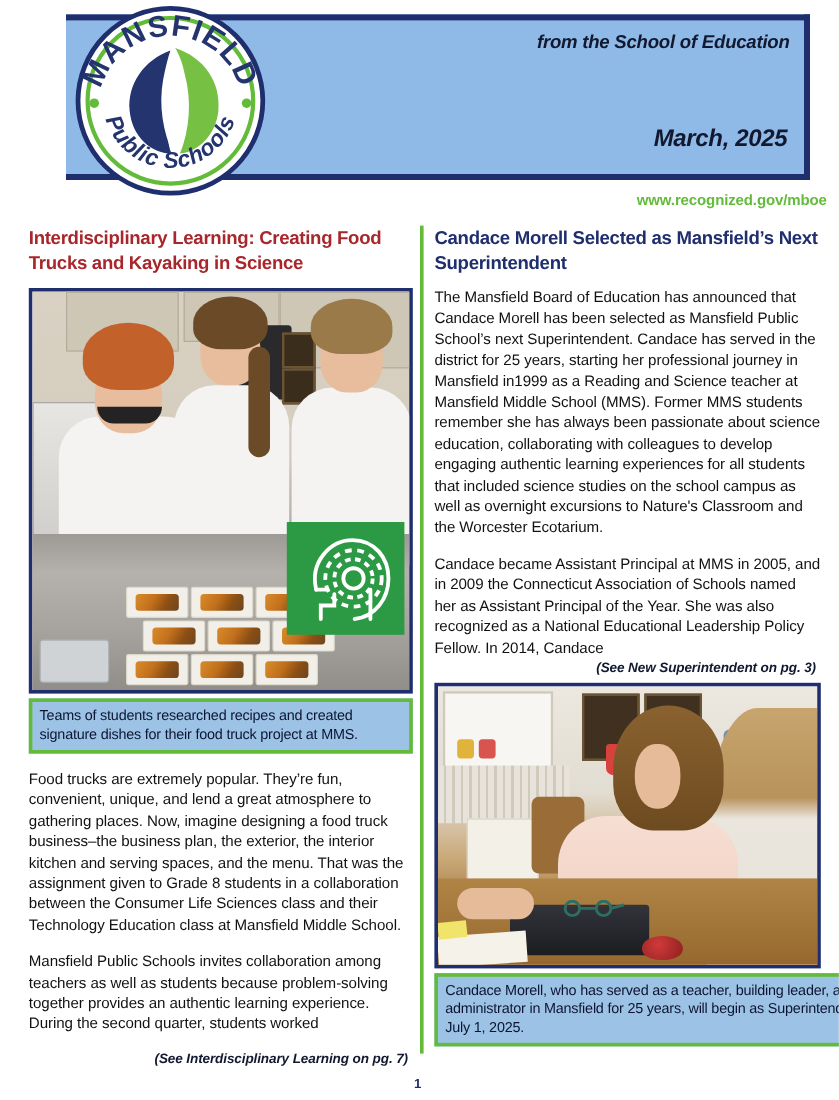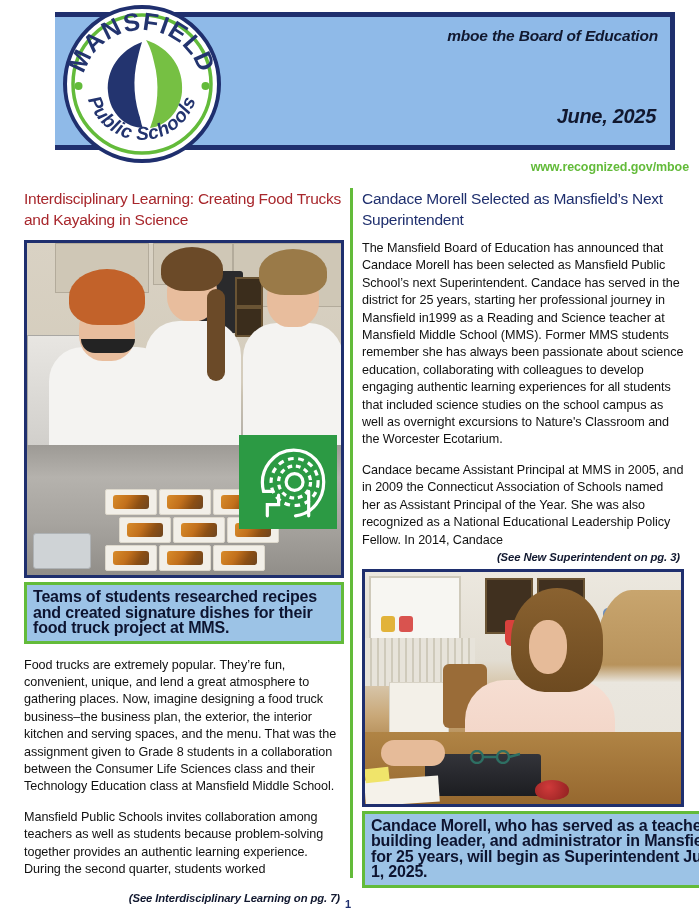--- a/index.html
+++ b/index.html
@@ -92,21 +92,21 @@
     position: absolute;
     left: 350px;
     top: 188px;
     width: 3px;
     height: 690px;
     background: #63bb3a;
   }
 
   .headline {
     font-size: 15.5px;
-    font-weight: normal;
+    font-weight: bold;
     line-height: 21px;
     letter-spacing: -0.25px;
     margin: 0 0 10px 0;
   }
   .headline.red { color: #a8272c; }
   .headline.navy { color: #1f2f6e; }
 
   
   .photo-frame {
     border: 3px solid #1f2f6e;
@@ -262,22 +262,22 @@
   }
 
   
   .caption-box {
     border: 3px solid #63bb3a;
     background: #9cc3e6;
     box-sizing: border-box;
     padding: 4px 6px 5px 6px;
   }
   .caption-text {
-    font-size: 16px;
-    font-weight: bold;
+    font-size: 12px;
+    font-weight: normal;
     line-height: 15.5px;
     color: #0d1430;
     letter-spacing: -0.18px;
     margin: 0;
   }
 
   
   .body-p {
     font-size: 12.6px;
     line-height: 17.4px;
@@ -302,23 +302,23 @@
     font-size: 11px;
     font-weight: bold;
     color: #1f2f6e;
   }
 </style>
 </head>
 <body>
 
 <div class="masthead">
   <div class="masthead-text">
-    <div class="masthead-line">mboe the Board of Education</div>
+    <div class="masthead-line">from the School of Education</div>
   </div>
-  <div class="masthead-date">June, 2025</div>
+  <div class="masthead-date">March, 2025</div>
 </div>
 
 <div class="logo">
   <svg viewBox="0 0 160 160" width="160" height="160" aria-hidden="true">
     <circle cx="80" cy="80" r="78" fill="#ffffff"></circle>
     <circle cx="80" cy="80" r="77" fill="none" stroke="#1f2f6e" stroke-width="4"></circle>
     <circle cx="80" cy="80" r="69" fill="none" stroke="#63bb3a" stroke-width="3.5"></circle>
 
     <g>
       <path d="M80 38 C 58 46, 44 66, 46 88 C 48 110, 64 124, 82 124 C 74 106, 70 84, 74 62 C 76 52, 78 44, 80 38 Z" fill="#23346f"></path>

